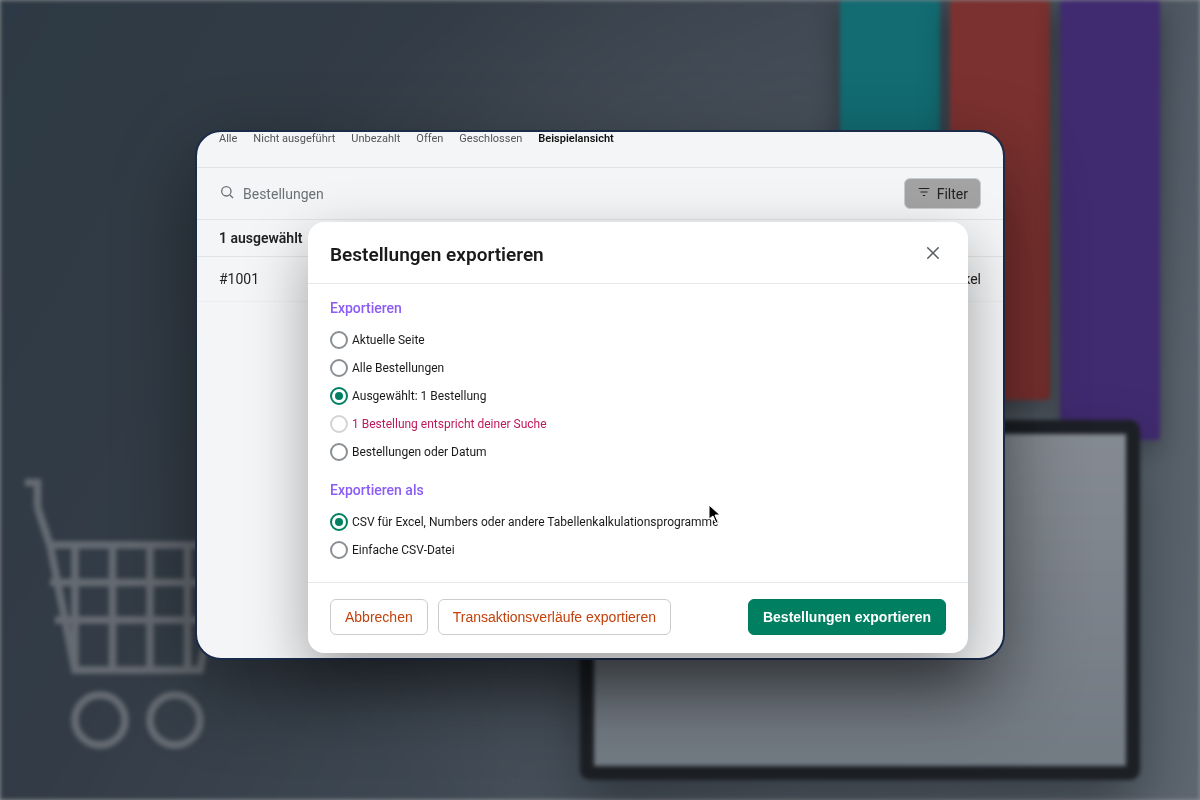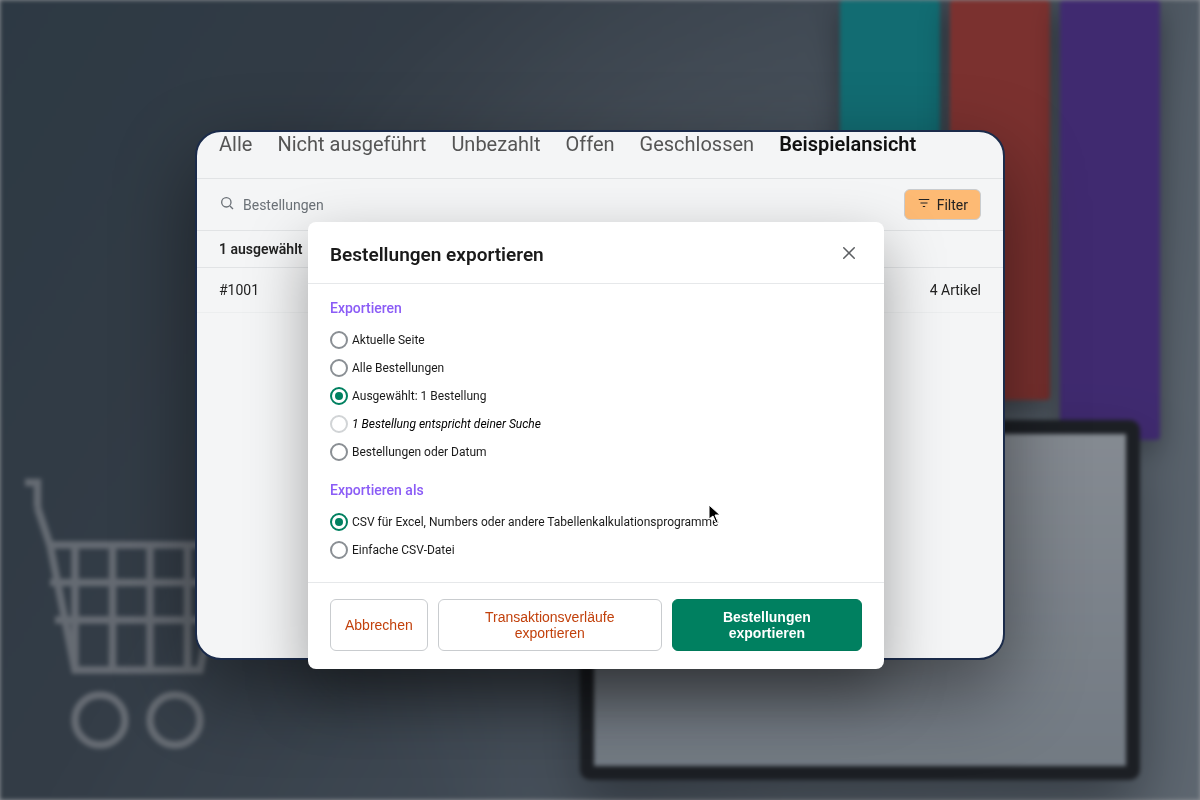--- a/index.html
+++ b/index.html
@@ -34,48 +34,48 @@
   .bg-darken { position: absolute; inset: 0; background: rgba(10,18,28,0.45); }
 
   
   .app-window {
     position: absolute; left: 195px; top: 130px; width: 810px; height: 530px;
     background: #f4f5f6; border: 2px solid #1b2b4a; border-radius: 26px;
     box-shadow: 0 30px 80px rgba(0,0,0,.45);
     overflow: hidden;
   }
   .app-window .title { font-size: 20px; font-weight: 700; color: #1a1a1a; padding: 18px 22px 14px; }
-  .tabs { display: flex; gap: 25px; padding: 0 22px 12px; border-bottom: 1px solid #e1e3e5; color: #555; font-size: 20px; }
+  .tabs { display: flex; gap: 16px; padding: 0 22px 12px; border-bottom: 1px solid #e1e3e5; color: #555; font-size: 11px; }
   .tabs span { padding-bottom: 10px; }
   .tabs .active { color: #111; font-weight: 600; }
   .toolbar { display: flex; align-items: center; gap: 10px; padding: 10px 22px; border-bottom: 1px solid #e1e3e5; }
   .search { flex: 1; display: flex; align-items: center; gap: 8px; color: #6b7177; font-size: 14px; }
   .search svg { width: 16px; height: 16px; }
-  .filter-btn { display: inline-flex; align-items: center; gap: 6px; padding: 6px 12px; border: 1px solid #c9cccf; border-radius: 6px; font-size: 14px; color: #222; background: #fdba74; }
+  .filter-btn { display: inline-flex; align-items: center; gap: 6px; padding: 6px 12px; border: 1px solid #c9cccf; border-radius: 6px; font-size: 14px; color: #222; background: #a3a3a3; }
   .selection-bar { padding: 10px 22px; border-bottom: 1px solid #e1e3e5; font-size: 14px; font-weight: 600; color: #222; }
   .order-row { display: flex; justify-content: space-between; padding: 14px 22px; font-size: 14px; color: #222; border-bottom: 1px solid #eceeef; }
 
   
   .modal {
-    position: absolute; left: 308px; top: 222px; width: 576px;
-    background: #fff; border-radius: 8px; box-shadow: 0 24px 60px rgba(0,0,0,.35);
+    position: absolute; left: 308px; top: 222px; width: 660px;
+    background: #fff; border-radius: 16px; box-shadow: 0 24px 60px rgba(0,0,0,.35);
     overflow: hidden;
   }
   .modal-header { display: flex; align-items: center; justify-content: space-between; padding: 18px 22px 14px; }
   .modal-header h2 { font-size: 19px; font-weight: 600; color: #1a1a1a; }
   .close-btn { background: none; border: none; padding: 4px; cursor: pointer; }
   .close-btn svg { width: 18px; height: 18px; stroke: #5c5f62; }
   .modal-divider { height: 1px; background: #e6e8ea; }
 
   .modal-body { padding: 16px 22px 18px; }
   .group-label { font-size: 14px; color: #8b5cf6; margin-bottom: 10px; font-weight: 500; }
   .group + .group { margin-top: 16px; }
 
   .radio-row { display: flex; align-items: center; gap: 4px; padding: 5px 0; font-size: 12px; color: #1a1a1a; cursor: pointer; }
-  .radio-row.disabled { color: #000000; cursor: default; font-style: italic; }
+  .radio-row.disabled { color: #be185d; cursor: default; }
   .radio { width: 18px; height: 18px; border: 2px solid #8a8f94; border-radius: 50%; position: relative; flex: none; }
   .radio-row.selected .radio { border-color: #008060; }
   .radio-row.selected .radio::after { content: ""; position: absolute; inset: 3px; border-radius: 50%; background: #008060; }
   .radio-row.disabled .radio { border-color: #d1d4d6; }
 
   .modal-footer { display: flex; gap: 10px; padding: 16px 22px 18px; border-top: 1px solid #e6e8ea; }
   .btn { font-size: 14px; padding: 9px 14px; border-radius: 6px; cursor: pointer; }
   .btn-secondary { background: #fff; border: 1px solid #c9cccf; color: #c2410c; }
   .btn-primary { background: #008060; border: 1px solid #007a5a; color: #fff; font-weight: 600; margin-left: auto; }
 

